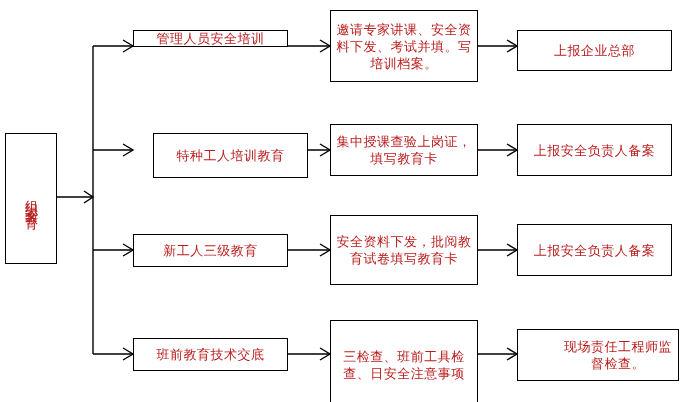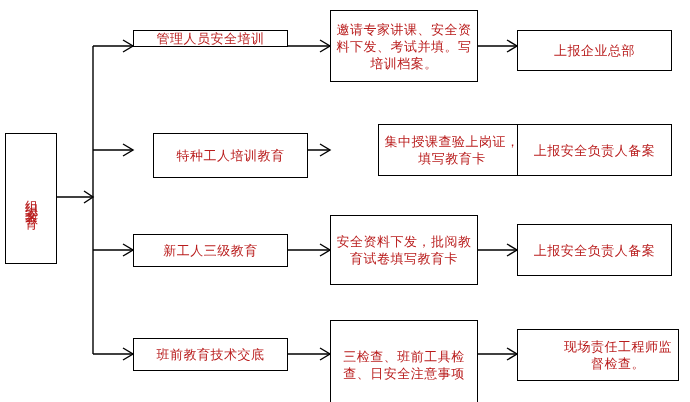--- a/index.html
+++ b/index.html
@@ -114,21 +114,21 @@
   <div class="node" style="left:330px; top:10px; width:148px; height:72px;">
     <span class="label">邀请专家讲课、安全资料下发、考试并填。写培训档案。</span>
   </div>
   <div class="node" style="left:517px; top:30px; width:155px; height:41px;">
     <span class="label">上报企业总部</span>
   </div>
 
   <div class="node" style="left:133px; top:133px; width:155px; height:45px;margin-left:20px;">
     <span class="label">特种工人培训教育</span>
   </div>
-  <div class="node" style="left:330px; top:124px; width:148px; height:52px;margin-left:48px;">
+  <div class="node" style="left:330px; top:124px; width:148px; height:52px;">
     <span class="label">集中授课查验上岗证，填写教育卡</span>
   </div>
   <div class="node" style="left:517px; top:124px; width:155px; height:52px;">
     <span class="label">上报安全负责人备案</span>
   </div>
 
   <div class="node" style="left:133px; top:234px; width:155px; height:33px;">
     <span class="label">新工人三级教育</span>
   </div>
   <div class="node" style="left:330px; top:215px; width:148px; height:70px;text-align:center;">

